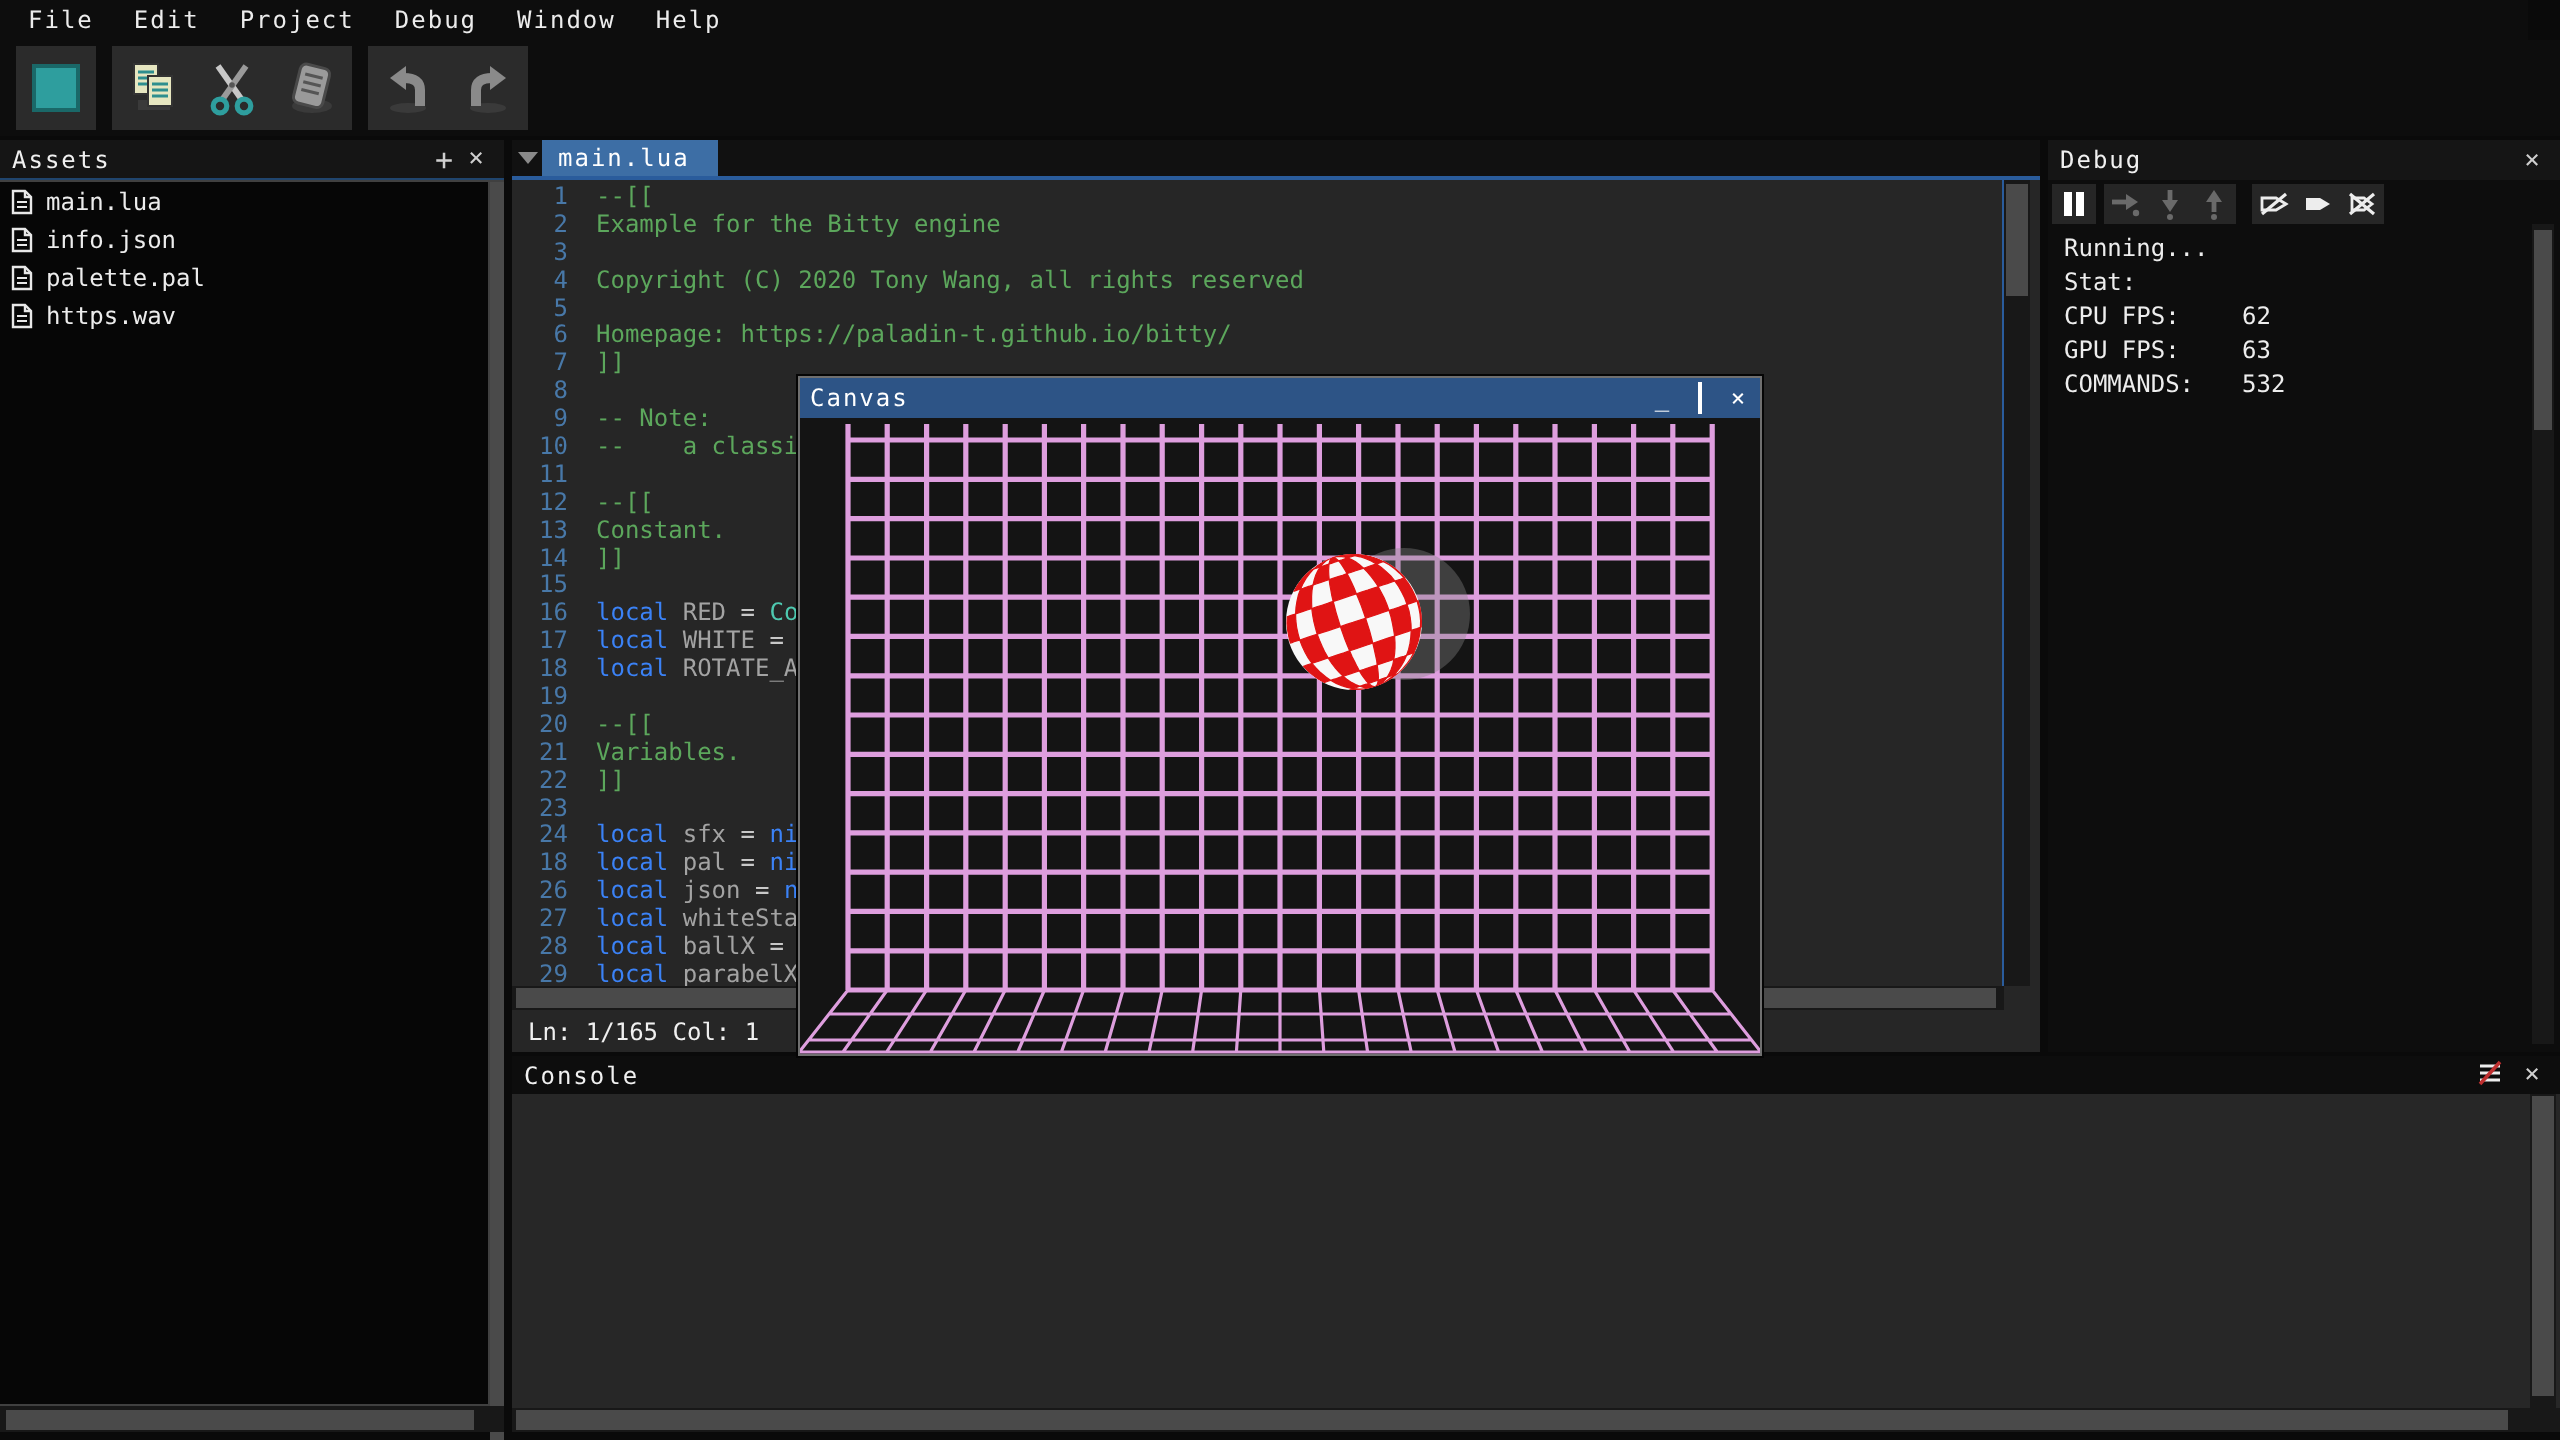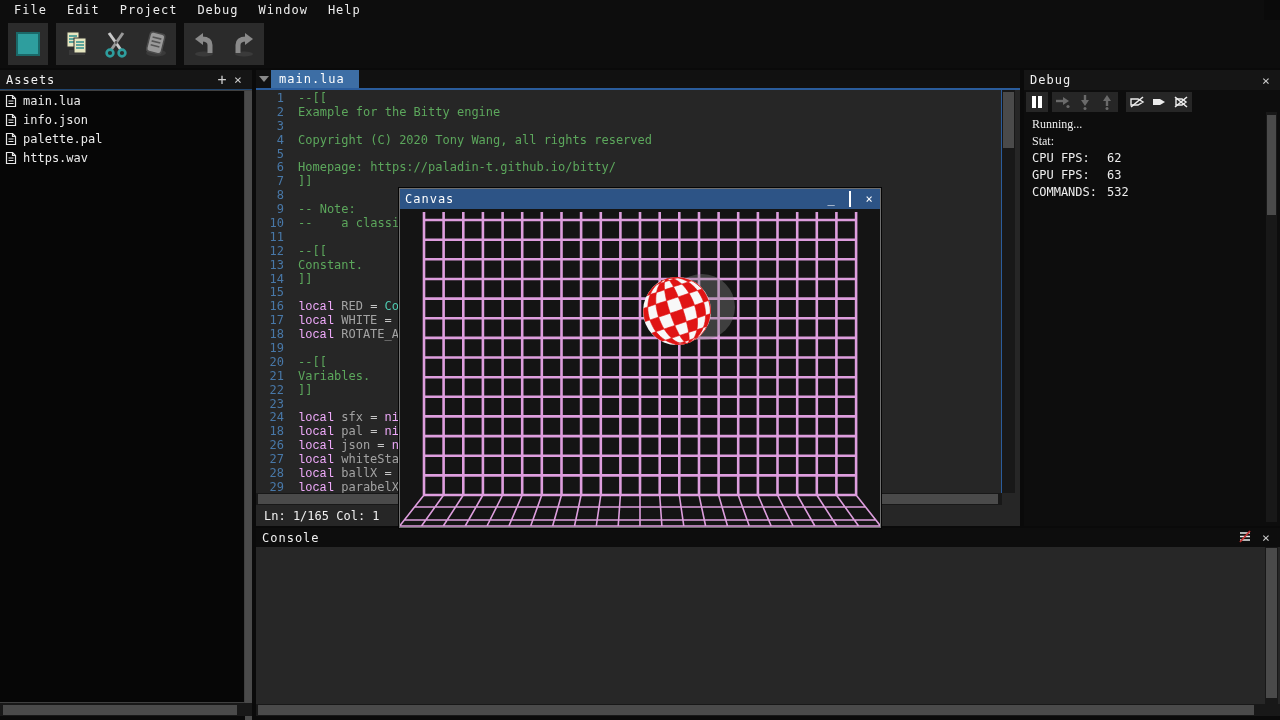--- a/index.html
+++ b/index.html
@@ -35,38 +35,38 @@
   #tabbar { position:absolute; left:0; top:0; right:0; height:20px; background:#111111;
     border-bottom:2px solid #2a5c9c; display:flex; align-items:stretch; }
   #tab-dropdown { width:15px; display:flex; align-items:center; justify-content:center; }
   #tab-dropdown .tri { width:0; height:0; border-left:5px solid transparent; border-right:5px solid transparent; border-top:6px solid #8a8a8a; }
   .tab { background:#3d6ea5; color:#fff; padding:2px 14px 0 8px; height:18px; letter-spacing:1px; }
   #code { position:absolute; left:0; top:20px; width:746px; height:403px; background:#262626;
     overflow:hidden; padding-top:2px; border-right:1px solid #2a5c9c; }
   .cline { height:13.9px; line-height:13.9px; white-space:pre; display:flex; }
   .lnum { width:28px; text-align:right; color:#4878a8; flex:0 0 auto; }
   .lcode { margin-left:14px; }
-  .com { color:#5ca75c; } .kw { color:#f0abfc;font-family:Liberation Mono, monospace; } .id { color:#a3a3a3; }
+  .com { color:#5ca75c; } .kw { color:#3b82f6; } .id { color:#a3a3a3; }
   .op { color:#c8c8c8; } .typ { color:#4ec9b0; } .num { color:#b5cea8; }
   #ed-vscroll { left:746px; top:20px; width:13px; height:403px; }
   #ed-vthumb { left:1px; top:2px; width:11px; height:56px; }
   #ed-hscroll { left:0; top:423px; width:746px; height:12px; }
   #ed-hthumb { left:2px; top:1px; width:740px; height:10px; }
   #ed-status { position:absolute; left:0; top:435px; width:764px; height:21px; background:#262626;
     display:flex; align-items:center; padding-left:8px; color:#f0f0f0; }
   
   #debug { position:absolute; left:1024px; top:70px; width:256px; height:456px; background:#0d0d0d; }
   #debug-toolbar { position:absolute; left:0; top:22px; height:22px; width:100%; }
   .dbg-group { position:absolute; top:0; height:20px; background:#262626; display:flex; }
   .dbg-btn { width:22px; height:20px; display:flex; align-items:center; justify-content:center; }
   #debug-body { position:absolute; left:8px; top:46px; right:16px; color:#ededed; }
-  .dbg-line { height:17px; line-height:17px; white-space:pre;font-family:Liberation Serif, serif; }
+  .dbg-line { height:17px; line-height:17px; white-space:pre; }
   .stat-row { display:flex; height:17px; line-height:17px; }
   .stat-label { width:68px; }
-  .stat-value { margin-left:7px; }
+  .stat-value { margin-left:21px; }
   #dbg-vscroll { right:3px; top:42px; width:11px; height:410px; }
   #dbg-vthumb { left:1px; top:3px; width:9px; height:100px; }
   
   #console { position:absolute; left:256px; top:528px; width:1024px; height:188px; background:#0d0d0d; }
   #console-body { position:absolute; left:0; top:19px; width:1024px; height:157px; background:#272727; }
   #con-header-icons { margin-left:auto; display:flex; align-items:center; gap:6px; }
   #con-vscroll { right:2px; top:19px; width:13px; height:157px; }
   #con-vthumb { left:1px; top:1px; width:11px; height:150px; }
   #con-hscroll { left:0; top:176px; width:1024px; height:12px; }
   #con-hthumb { left:2px; top:1px; width:996px; height:10px; }

